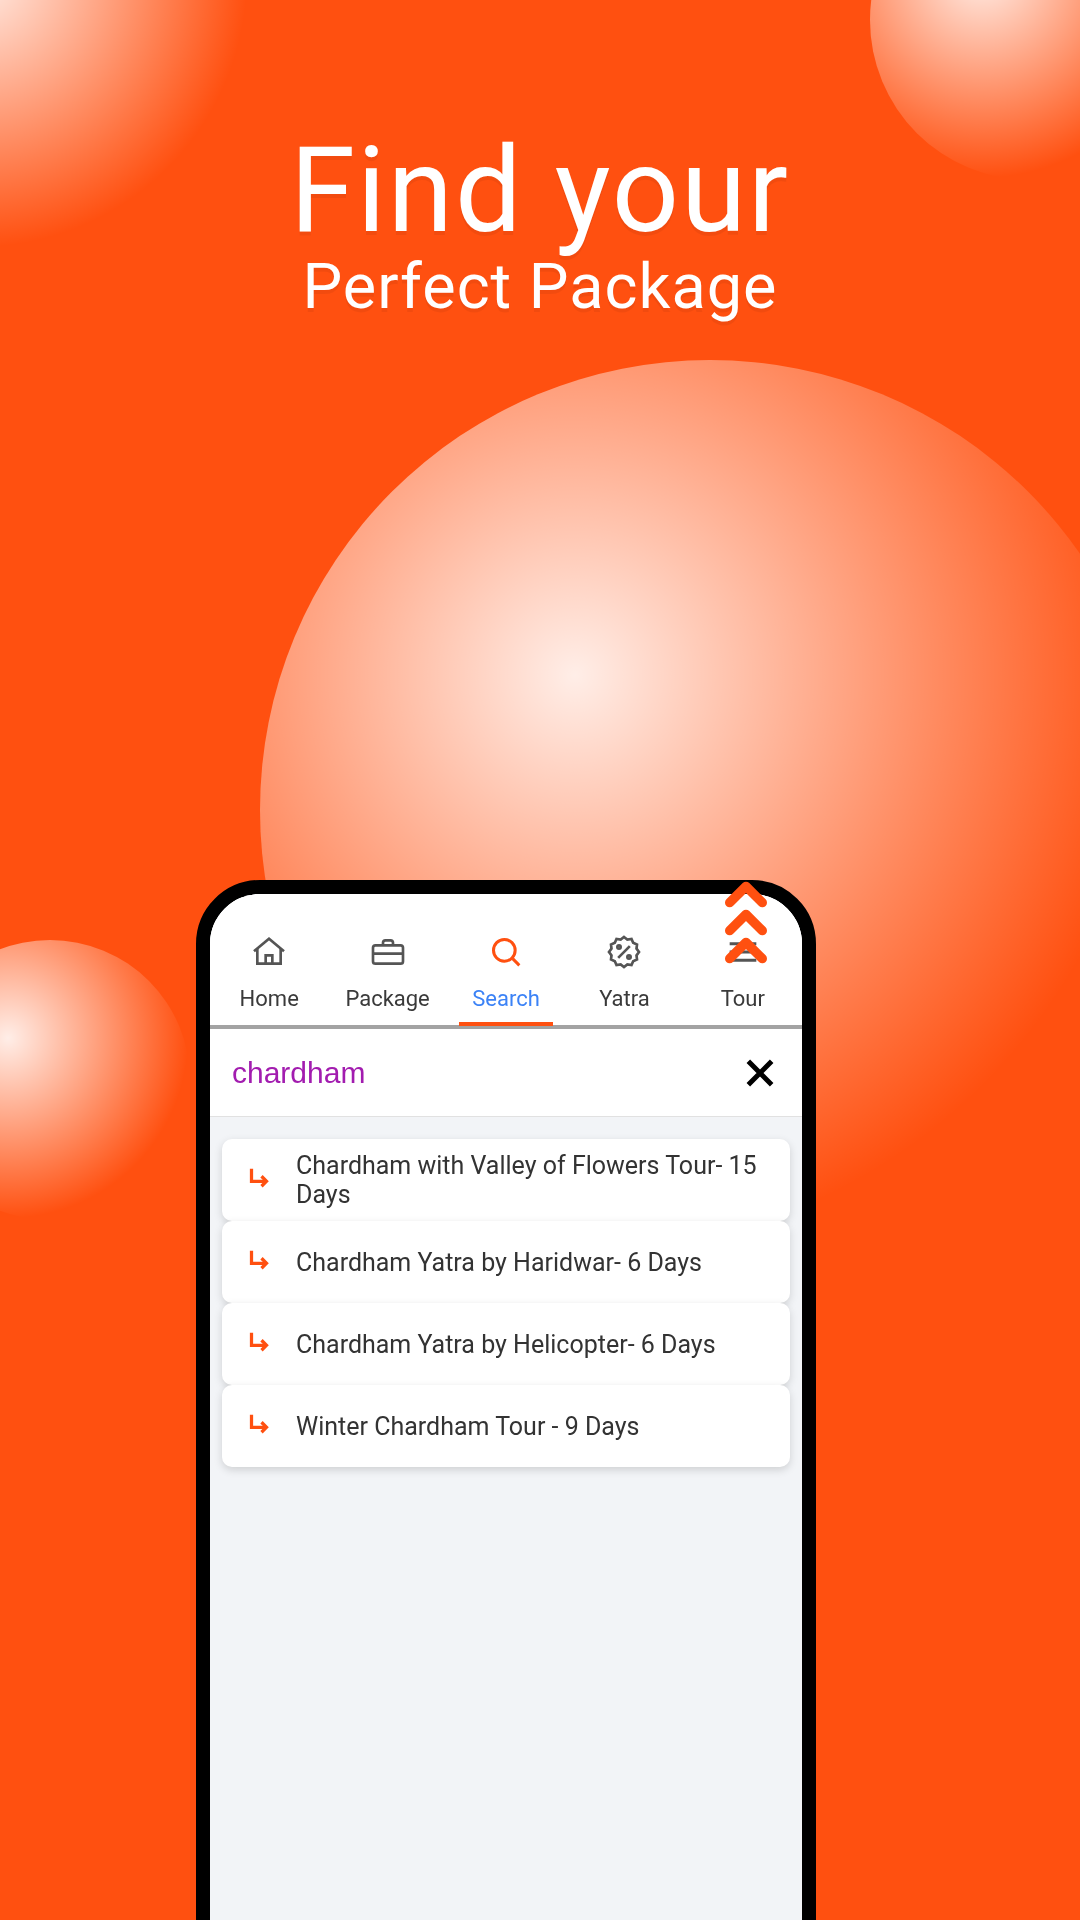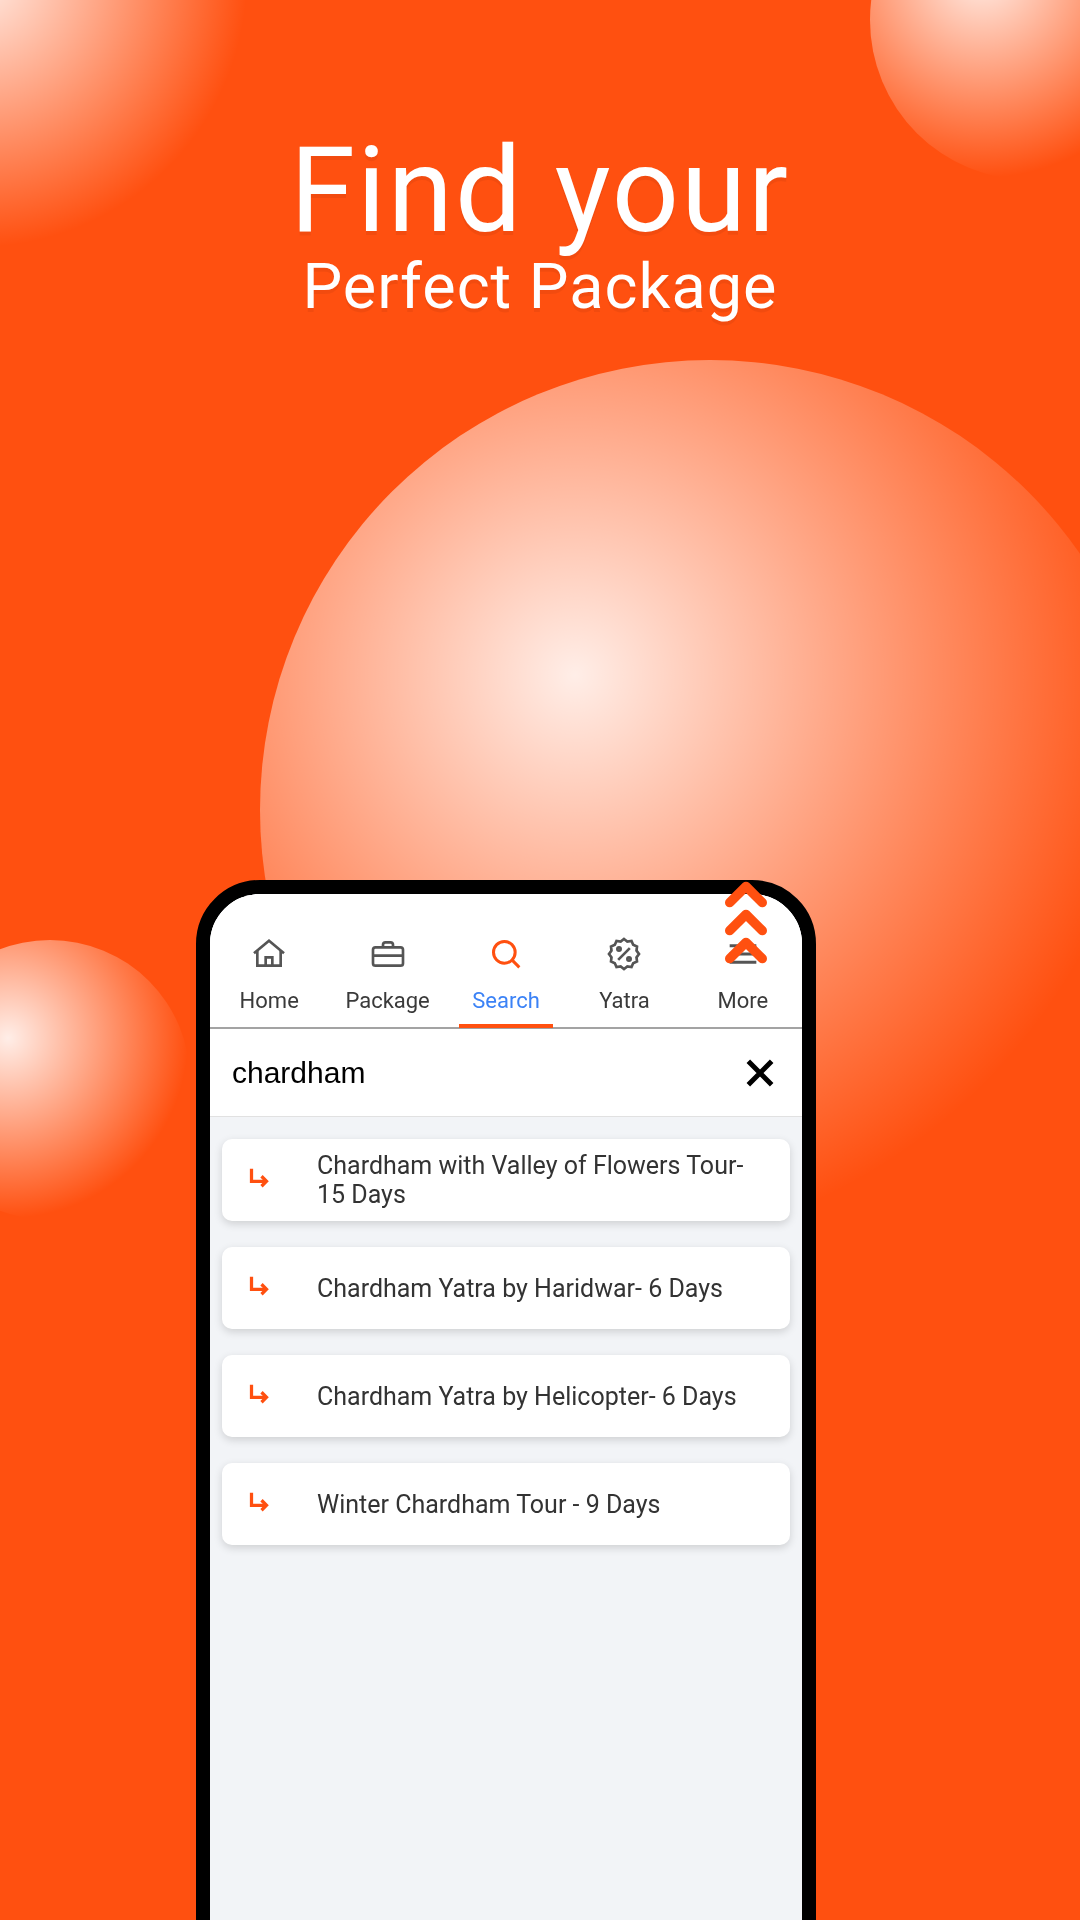--- a/index.html
+++ b/index.html
@@ -15,36 +15,36 @@
 
   .headline { position: absolute; top: 130px; left: 0; right: 0; text-align: center; color: #fff; font-weight: 400; line-height: 1.05; text-shadow: 0 4px 0 rgba(0,0,0,0.05); }
   .headline .line1 { font-size: 118px; letter-spacing: 2px; }
   .headline .line2 { font-size: 63px; letter-spacing: 1px; text-align: center; }
 
   
   .phone { position: absolute; left: 98px; top: 440px; width: 620px; height: 1470px; border-radius: 64px; border: 14px solid #000; background: #f2f4f7; overflow: hidden; }
   .phone-inner { position: absolute; inset: 0; background: #f2f4f7; }
 
   
-  .tabbar { background: #fff; height: 135px; display: flex; align-items: flex-end; border-bottom: 2px solid #a3a3a3; }
+  .tabbar { background: #fff; height: 135px; display: flex; align-items: flex-end; border-bottom: 4px solid #a3a3a3; }
   .tab { flex: 1; display: flex; flex-direction: column; align-items: center; justify-content: flex-end; padding-bottom: 14px; color: #3a3a3a; position: relative; cursor: pointer; }
   .tab .label { font-size: 22px; margin-top: 10px; }
   .tab.active .label { color: #3b82f6; }
   .tab.active::after { content: ""; position: absolute; bottom: -1px; left: 10%; right: 10%; height: 4px; background: #ff5010; }
   .tab svg { width: 40px; height: 40px; }
   .tab.active svg { stroke: #ff5010; }
 
   
   .searchrow { background: #fff; height: 88px; display: flex; align-items: center; padding: 0 22px; border-bottom: 1px solid #e1e1e1; }
-  .searchrow input { flex: 1; border: none; outline: none; font-size: 30px; color: #000000; }
+  .searchrow input { flex: 1; border: none; outline: none; font-size: 30px; color: #a21caf; }
   .searchrow .clear { width: 40px; height: 40px; cursor: pointer; }
 
   
   .results { padding: 22px 12px 0 12px; }
-  .result { background: #fff; border-radius: 10px; box-shadow: 0 3px 8px rgba(0,0,0,0.15); height: 82px; display: flex; align-items: center; padding: 0 22px; margin-bottom: 26px; cursor: pointer; gap: 21px; }
+  .result { background: #fff; border-radius: 10px; box-shadow: 0 3px 8px rgba(0,0,0,0.15); height: 82px; display: flex; align-items: center; padding: 0 22px; cursor: pointer; }
   .result .ricon { width: 30px; height: 30px; margin-right: 22px; flex-shrink: 0; }
   .result .rtext { font-size: 25px; color: #333; }
 
   
   .scroll-up { position: absolute; right: -56px; top: 430px; width: 56px; cursor: pointer; }
   .scroll-up svg { width: 56px; }
 
   .phone-wrap { position: absolute; left: 98px; top: 440px; width: 620px; height: 1470px; } 
 </style>
 </head>
@@ -109,21 +109,21 @@
           </span>
           <span class="label">Yatra</span>
         </div>
 
         <div class="tab">
           <span>
             <svg viewBox="0 0 24 24" fill="none" stroke="#555" stroke-width="1.8">
               <path d="M4 7h16M4 12h16M4 17h16"></path>
             </svg>
           </span>
-          <span class="label">More</span>
+          <span class="label">Tour</span>
         </div>
 
       </div>
 
       <div class="searchrow">
         <input type="text" value="chardham" style="">
         <span class="clear">
           <svg viewBox="0 0 24 24" fill="none" stroke="#000" stroke-width="3">
             <path d="M5 5l14 14M19 5 5 19"></path>
           </svg>

